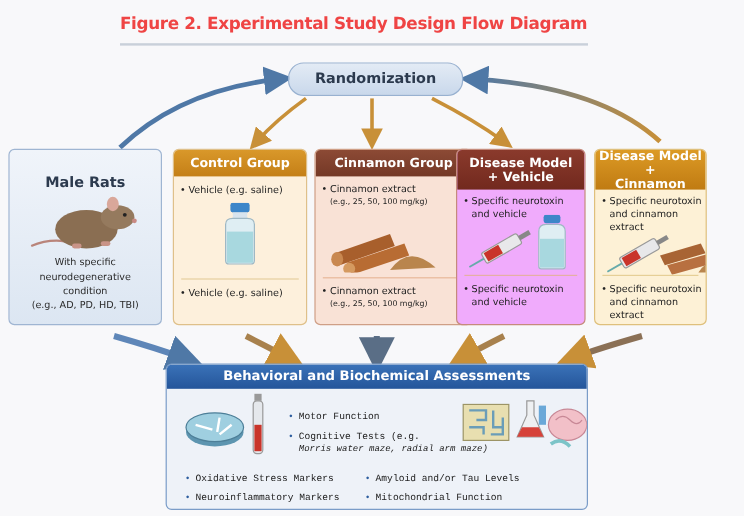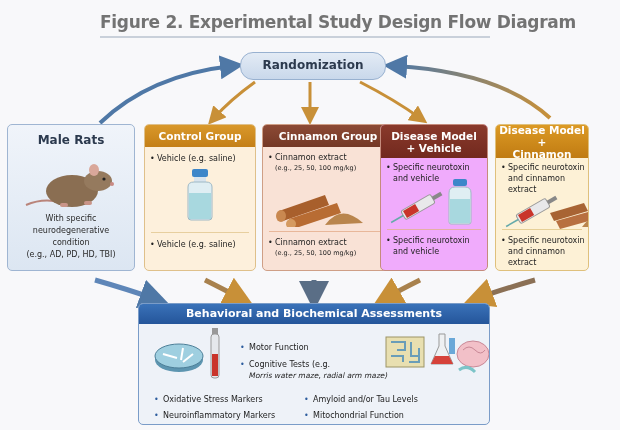--- a/index.html
+++ b/index.html
@@ -1,40 +1,40 @@
 <!DOCTYPE html>
 <html><head>
 <meta charset="utf-8">
 <style>
   * { box-sizing: border-box; margin: 0; padding: 0; }
   body { width: 620px; height: 430px; background: #f8f8fa; font-family: "DejaVu Sans", sans-serif; position: relative; overflow: hidden; }
-  .title { position: absolute; left: 100px; top: 12px; font-size: 17px; font-weight: bold; color: #737373; letter-spacing: -0.3px; }
+  .title { position: absolute; left: 100px; top: 12px; font-size: 14px; font-weight: bold; color: #ef4444; letter-spacing: -0.3px; }
   .title-rule { position: absolute; left: 100px; top: 36px; width: 390px; height: 2px; background: #c9d0da; }
   .rand { position: absolute; left: 240px; top: 52px; width: 146px; height: 28px; background: linear-gradient(#e3ebf5, #c9d8eb); border: 1.5px solid #98b1d0; border-radius: 13px; text-align: center; line-height: 25px; font-size: 12px; font-weight: bold; color: #2c3a4e; }
   svg.arrows { position: absolute; left: 0; top: 0; }
   .box { position: absolute; top: 124px; height: 147px; border-radius: 5px; overflow: hidden; }
   .rats { left: 7px; width: 128px; background: linear-gradient(#f0f4fa, #dce6f2); border: 1.5px solid #9fb5d2; }
-  .rats .hdr { text-align: center; font-size: 12px; font-weight: bold; color: #2c3a4e; margin-top: 8px; }
+  .rats .hdr { text-align: center; font-size: 12px; font-weight: bold; color: #2c3a4e; margin-top: 20px; }
   .rats .desc { position: absolute; top: 88px; left: 0; width: 100%; text-align: center; font-size: 8px; line-height: 12px; color: #2a2a2a; }
   .grp .hdr { color: #fff; font-weight: bold; font-size: 10.5px; text-align: center; display: flex; align-items: center; justify-content: center; line-height: 12px; padding: 0 3px; }
   .grp .item { font-size: 8px; color: #222; padding-left: 12px; position: relative; line-height: 11px; }
   .grp .item::before { content: "•"; position: absolute; left: 5px; }
   .grp .sub { font-size: 6.5px; display: block; }
   .grp .sep { position: absolute; left: 6px; right: 6px; height: 1px; }
   .control { left: 144px; width: 112px; background: #fdf0dc; border: 1.5px solid #dfc08a; }
   .control .hdr { background: linear-gradient(#d9982a, #c47f17); height: 22px; }
   .cinn { left: 262px; width: 132px; background: #f9e2d6; border: 1.5px solid #cf9f86; }
   .cinn .hdr { background: linear-gradient(#8c4a35, #743826); height: 22px; }
   .dmv { left: 380px; width: 108px; background: #f0abfc; border: 1.5px solid #c58b7c; }
   .dmv .hdr { background: linear-gradient(#8a3a2c, #72291e); height: 33px; }
   .dmc { left: 495px; width: 94px; background: #fdf1d6; border: 1.5px solid #dfc07c; }
   .dmc .hdr { background: linear-gradient(#dc9a25, #c07b12); height: 33px; }
   .assess { position: absolute; left: 138px; top: 303px; width: 352px; height: 122px; background: #eef2f8; border: 1.5px solid #7a9cc8; border-radius: 5px; overflow: hidden; }
   .assess .hdr { background: linear-gradient(#3a72b8, #24559a); height: 20px; color: #fff; font-weight: bold; font-size: 11px; text-align: center; line-height: 20px; }
-  .assess .it { position: absolute; font-size: 8px; color: #222; padding-left: 10px; line-height: 11px; }
+  .assess .it { position: absolute; font-size: 8px; color: #222; padding-left: 10px; line-height: 11px; font-family: Liberation Mono, monospace; }
   .assess .it::before { content: "•"; position: absolute; left: 1px; color: #2d5d9e; }
   .assess .it i { display: block; font-size: 7.5px; }
   .icon { position: absolute; }
 </style>
 </head>
 <body>
 
 <div class="title">Figure 2. Experimental Study Design Flow Diagram</div>
 <div class="title-rule"></div>
 

